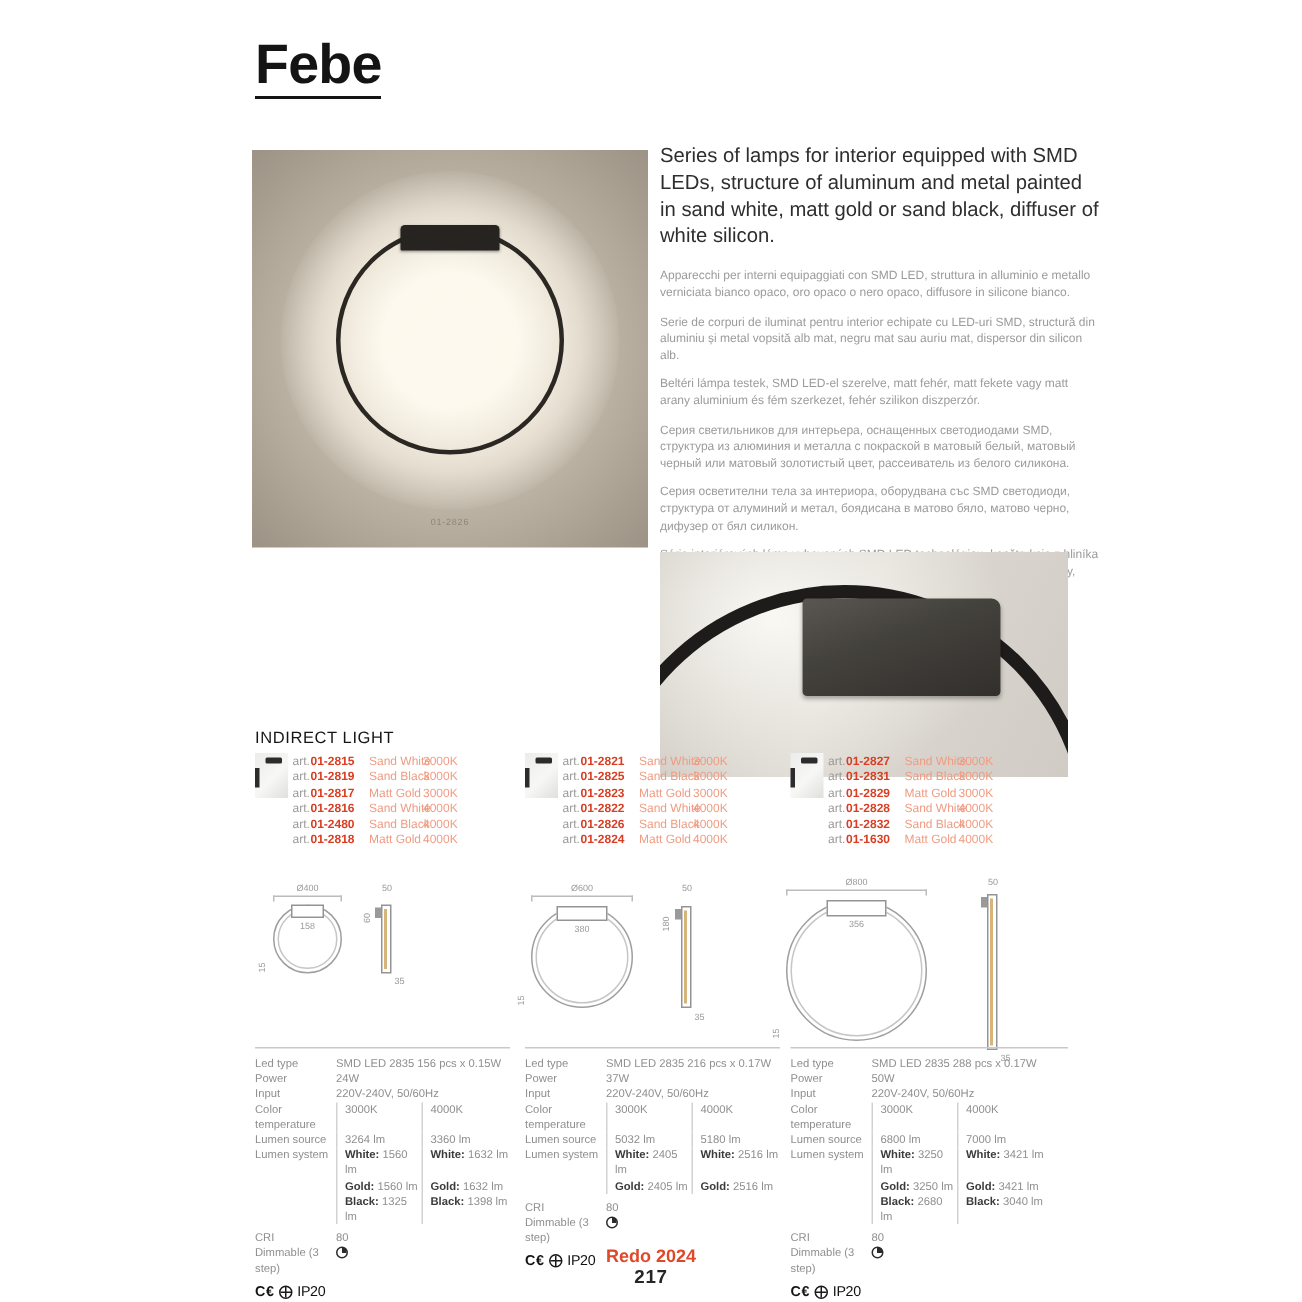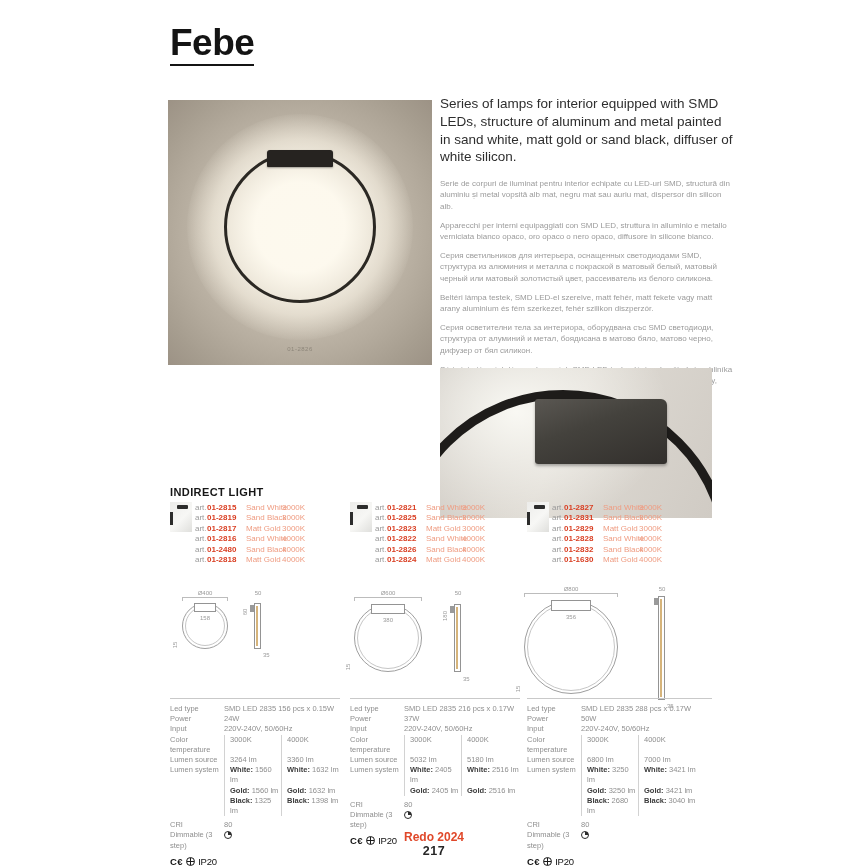--- a/index.html
+++ b/index.html
@@ -27,21 +27,21 @@
   
   .photo2{position:absolute;left:440px;top:368px;width:272px;height:150px;overflow:hidden;
     background:linear-gradient(115deg,#cdc8c1 0%,#dedad3 45%,#d0cbc4 100%)}
   .photo2-glow{position:absolute;left:-30px;top:-40px;width:280px;height:220px;
     background:radial-gradient(ellipse at 38% 38%,rgba(255,255,250,.85),rgba(255,255,250,0) 62%)}
   .photo2-arc{position:absolute;left:-45px;top:22px;width:336px;height:336px;border-radius:50%;border:9px solid #1e1c1a}
   .photo2-bracket{position:absolute;left:95px;top:31px;width:132px;height:65px;border-radius:3px 6px 3px 3px;
     background:linear-gradient(160deg,#5a5752 0%,#44423d 40%,#322f2c 100%);box-shadow:0 2px 3px rgba(0,0,0,.3)}
 
   
-  .sect{position:absolute;left:170px;top:486px;font-size:11px;font-weight:bold;letter-spacing:.4px;color:#161616}
+  .sect{position:absolute;left:170px;top:486px;font-size:11px;font-weight:normal;letter-spacing:.4px;color:#161616}
 
   
   .grp{position:absolute;top:502px;display:flex}
   .thumb{flex:none;width:22px;height:30px;margin-right:3px;position:relative;background:linear-gradient(135deg,#ececea,#f7f7f5 55%,#dfdfdc)}
   .thumb i{position:absolute;left:7px;top:3px;width:11px;height:4px;background:#2c2c2c;border-radius:1px}
   .thumb b{position:absolute;left:0;top:10px;width:3px;height:13px;background:#2c2c2c}
   .arts{padding-top:1px}
   .arow{display:flex;font-size:8px;line-height:10.4px;white-space:nowrap}
   .apre{width:12px;color:#9a9a9a}
   .acode{width:39px;font-weight:bold;color:#D93E22}
@@ -90,24 +90,24 @@
 
   <div class="hero">
     <div class="hero-glow"></div>
     <div class="hero-ring"></div>
     <div class="hero-canopy"></div>
     <div class="hero-caption">01-2826</div>
   </div>
 
   <div class="desc">
     <p class="desc-en">Series of lamps for interior equipped with SMD LEDs, structure of aluminum and metal painted in sand white, matt gold or sand black, diffuser of white silicon.</p>
+    <p class="tr">Apparecchi per interni equipaggiati con SMD LED, struttura in alluminio e metallo verniciata bianco opaco, oro opaco o nero opaco, diffusore in silicone bianco.</p>
     <p class="tr">Serie de corpuri de iluminat pentru interior echipate cu LED-uri SMD, structură din aluminiu și metal vopsită alb mat, negru mat sau auriu mat, dispersor din silicon alb.</p>
-    <p class="tr">Apparecchi per interni equipaggiati con SMD LED, struttura in alluminio e metallo verniciata bianco opaco, oro opaco o nero opaco, diffusore in silicone bianco.</p>
+    <p class="tr">Beltéri lámpa testek, SMD LED-el szerelve, matt fehér, matt fekete vagy matt arany aluminium és fém szerkezet, fehér szilikon diszperzór.</p>
     <p class="tr">Серия светильников для интерьера, оснащенных светодиодами SMD, структура из алюминия и металла с покраской в матовый белый, матовый черный или матовый золотистый цвет, рассеиватель из белого силикона.</p>
-    <p class="tr">Beltéri lámpa testek, SMD LED-el szerelve, matt fehér, matt fekete vagy matt arany aluminium és fém szerkezet, fehér szilikon diszperzór.</p>
     <p class="tr">Серия осветителни тела за интериора, оборудвана със SMD светодиоди, структура от алуминий и метал, боядисана в матово бяло, матово черно, дифузер от бял силикон.</p>
     <p class="tr">Séria interiérových lámp vybavených SMD LED technológiou, konštrukcia z hliníka a kovu, lakované v pieskovej bielej, matnej zlatej alebo pieskovej čiernej farby, difúzor z bieleho silikónu.</p>
   </div>
 
   <div class="photo2">
     <div class="photo2-glow"></div>
     <div class="photo2-arc"></div>
     <div class="photo2-bracket"></div>
   </div>
 

